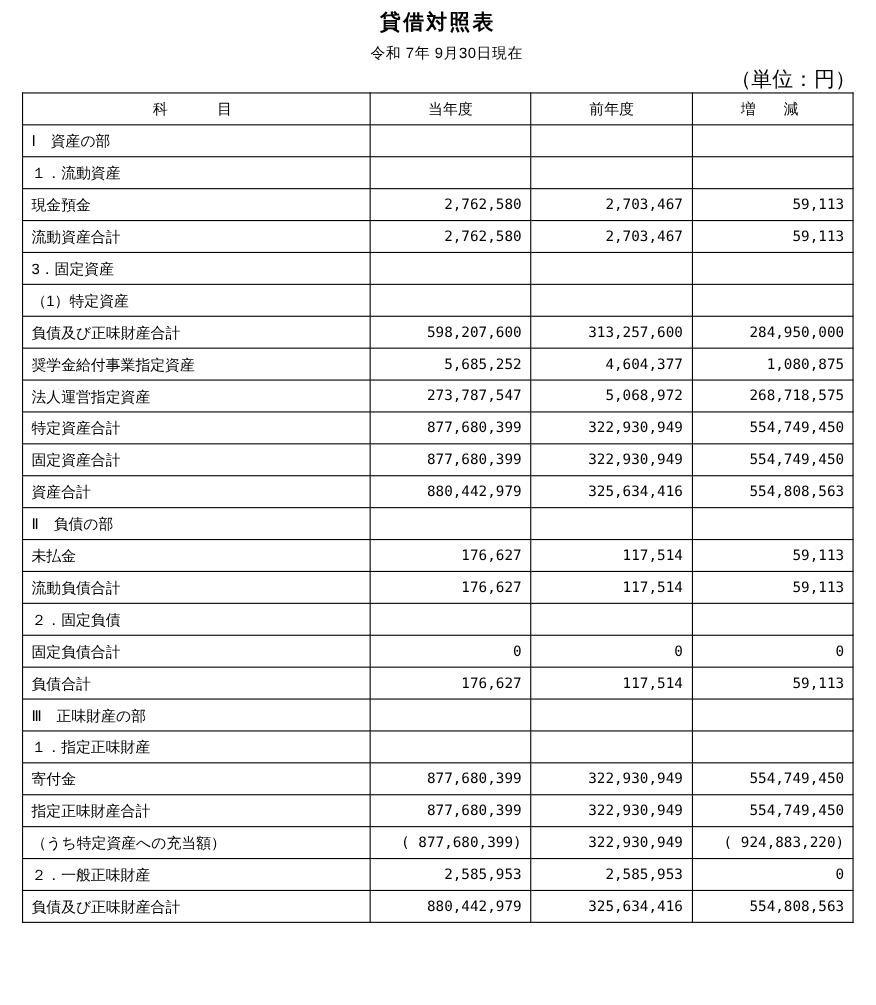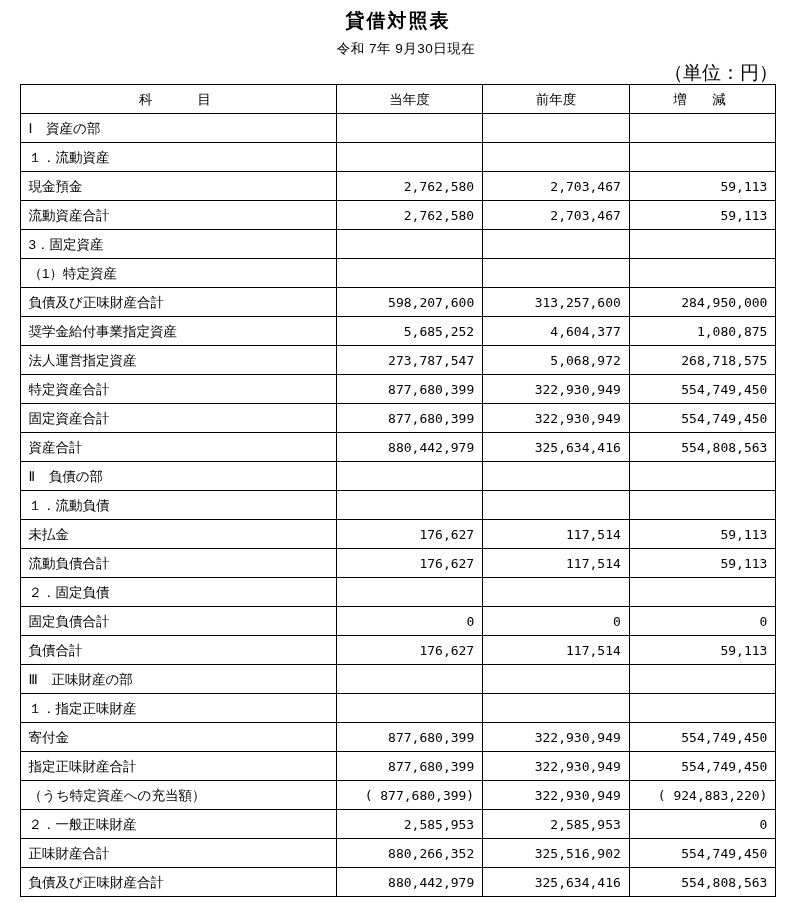--- a/index.html
+++ b/index.html
@@ -189,26 +189,20 @@
           <td class="num">325,634,416</td>
           <td class="num">554,808,563</td>
         </tr>
         <tr>
           <td class="item lv0">Ⅱ　負債の部</td>
           <td class="num"></td>
           <td class="num"></td>
           <td class="num"></td>
         </tr>
         <tr>
-          <td class="item lv1">１．流動負債</td>
-          <td class="num"></td>
-          <td class="num"></td>
-          <td class="num"></td>
-        </tr>
-        <tr>
           <td class="item lv3">未払金</td>
           <td class="num">176,627</td>
           <td class="num">117,514</td>
           <td class="num">59,113</td>
         </tr>
         <tr>
           <td class="item lv2">流動負債合計</td>
           <td class="num">176,627</td>
           <td class="num">117,514</td>
           <td class="num">59,113</td>
@@ -259,26 +253,20 @@
           <td class="item lv4">（うち特定資産への充当額）</td>
           <td class="num">( 877,680,399)</td>
           <td class="num">322,930,949</td>
           <td class="num">( 924,883,220)</td>
         </tr>
         <tr>
           <td class="item lv1">２．一般正味財産</td>
           <td class="num">2,585,953</td>
           <td class="num">2,585,953</td>
           <td class="num">0</td>
-        </tr>
-        <tr>
-          <td class="item lv2">正味財産合計</td>
-          <td class="num">880,266,352</td>
-          <td class="num">325,516,902</td>
-          <td class="num">554,749,450</td>
         </tr>
         <tr>
           <td class="item lv2">負債及び正味財産合計</td>
           <td class="num">880,442,979</td>
           <td class="num">325,634,416</td>
           <td class="num">554,808,563</td>
         </tr>
       </tbody>
   </table>
 

